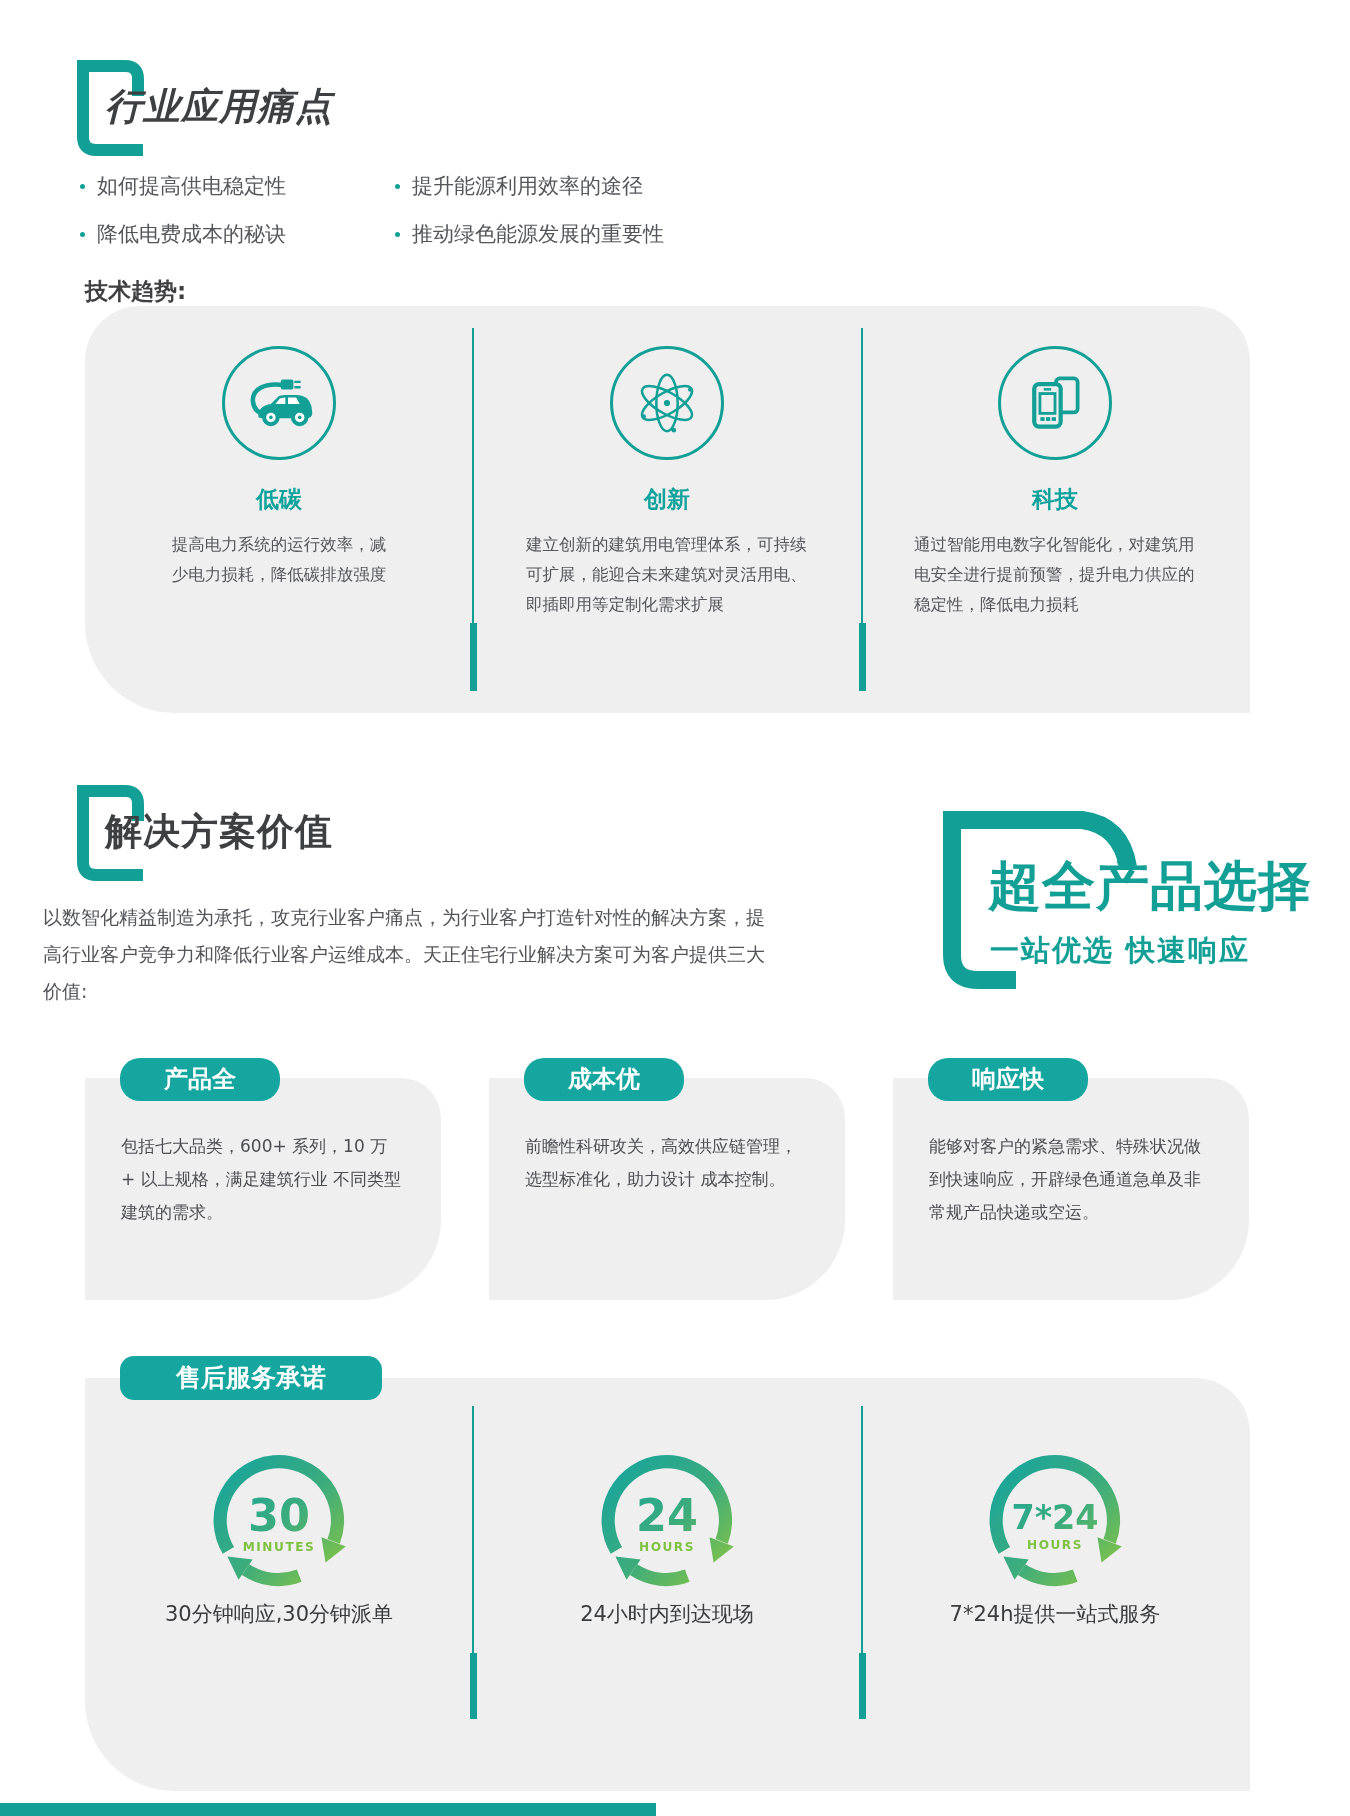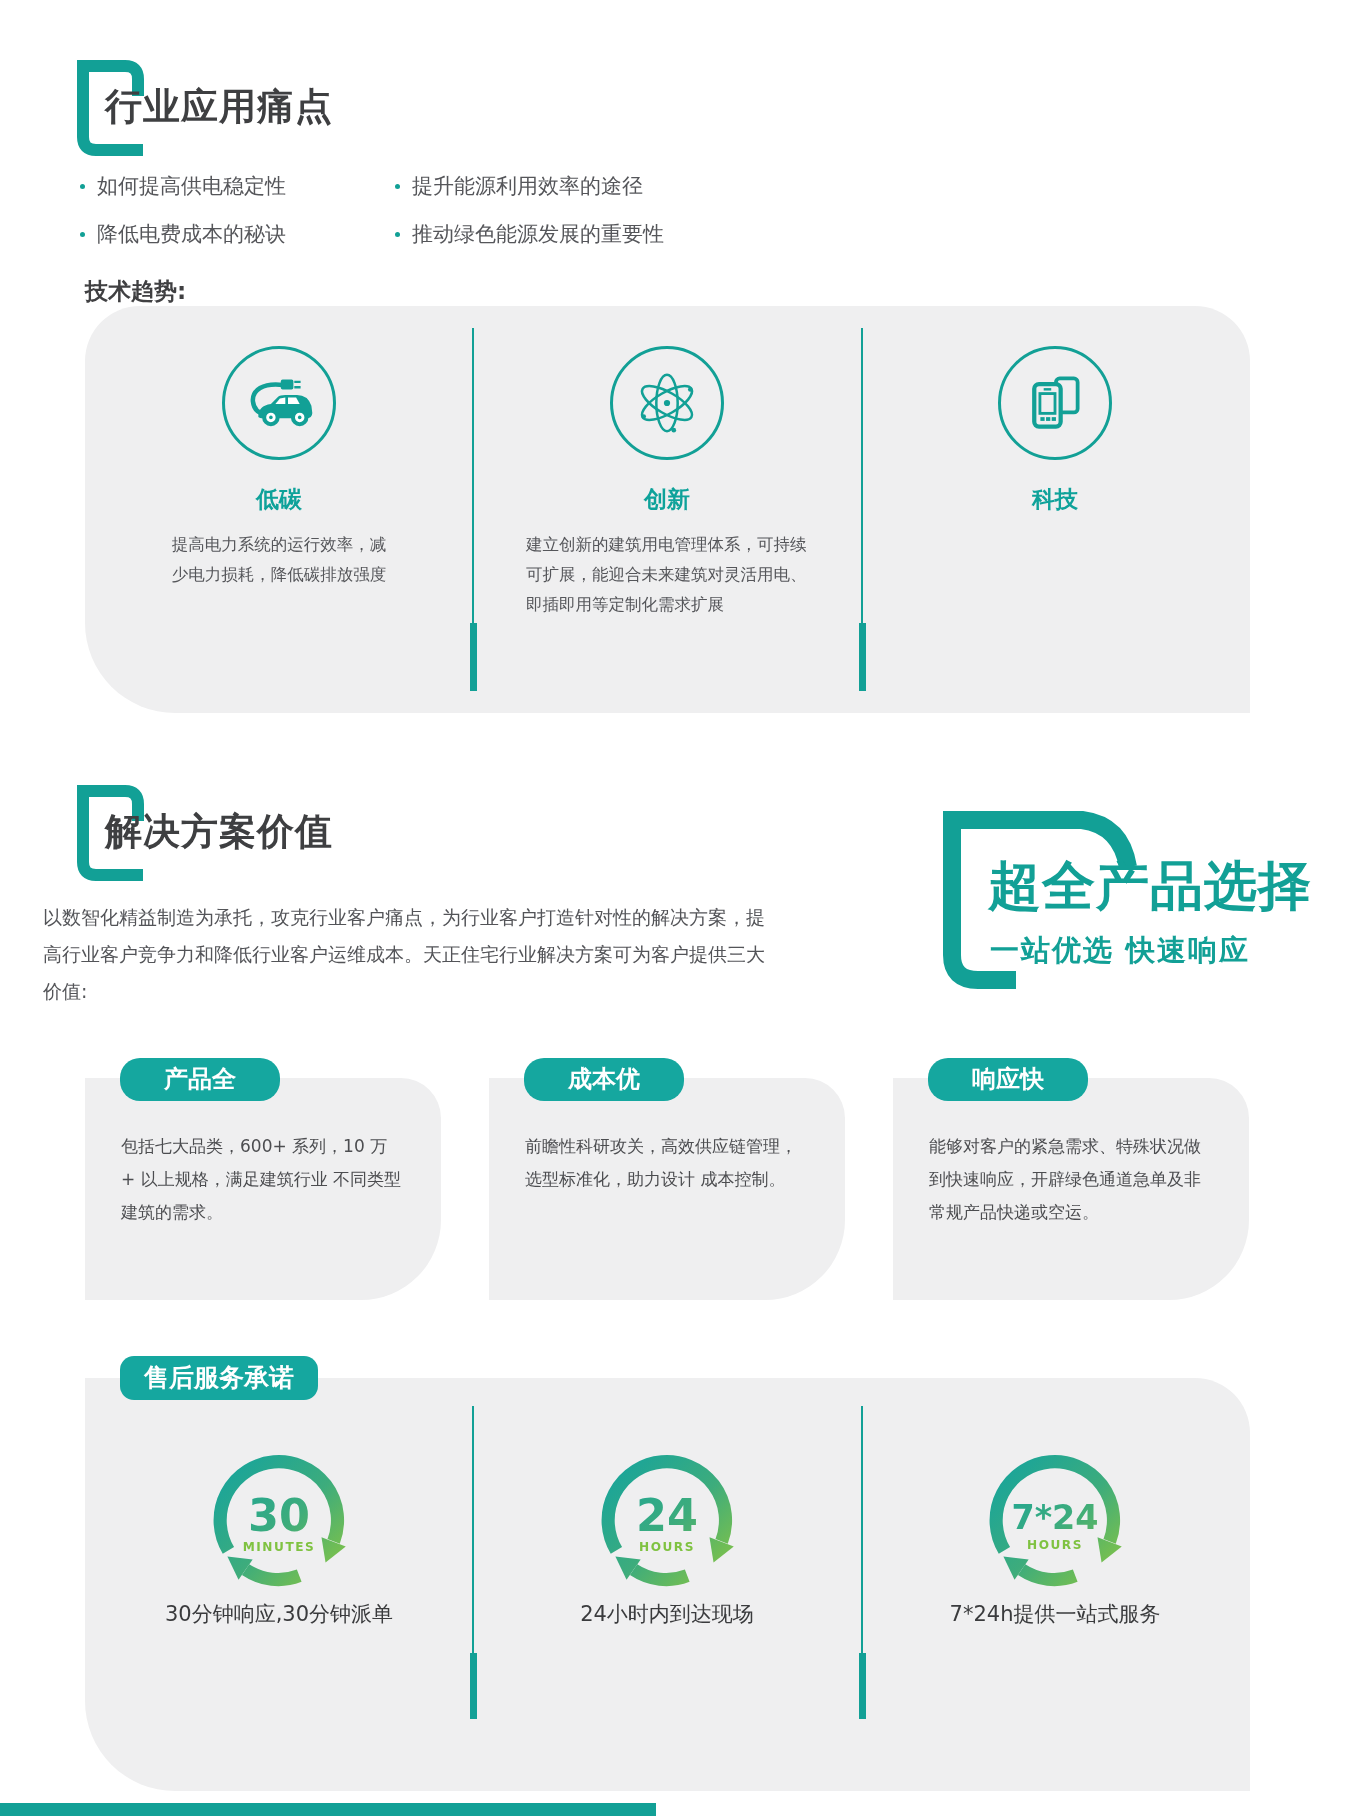--- a/index.html
+++ b/index.html
@@ -42,21 +42,21 @@
   .promo-subtitle { position:relative; padding:8px 0 0 48px; font-size:29px; font-weight:bold; color:#12a096; letter-spacing:2px; white-space:nowrap; }
 
   
   .cards-row { display:flex; gap:48px; margin:48px 0 0 85px; width:1165px; }
   .value-card { position:relative; width:356px; padding-top:20px; }
   .card-tab { position:absolute; top:0; left:35px; height:43px; line-height:43px; padding:0 44px; background:#15a79f; color:#ffffff; font-size:24px; font-weight:bold; border-radius:20px; z-index:2; white-space:nowrap; }
   .card-body { height:222px; background:#efeff0; border-radius:0 40px 80px 0; padding:52px 36px 0 36px; font-size:17px; line-height:33px; color:#4c4d50; }
 
   
   .service-section { position:relative; margin:78px 0 0 85px; width:1165px; }
-  .service-banner { position:absolute; top:-22px; left:35px; height:44px; line-height:44px; padding:0 24px; background:#15a79f; color:#ffffff; font-size:25px; font-weight:bold; border-radius:14px; z-index:2; white-space:nowrap; }
+  .service-banner { position:absolute; top:-22px; left:35px; height:44px; line-height:44px; padding:0 56px; background:#15a79f; color:#ffffff; font-size:25px; font-weight:bold; border-radius:14px; z-index:2; white-space:nowrap; }
   .box-service { width:1165px; height:413px; background:#efeff0; border-radius:0 55px 0 90px; display:flex; position:relative; }
   .service-col { width:388px; display:flex; flex-direction:column; align-items:center; padding-top:50px; }
   .cycle-icon { width:172px; height:172px; }
   .service-caption { font-size:21px; font-weight:500; color:#3a3b3d; }
 
   .footer-strip { position:absolute; left:0; bottom:0; width:656px; height:13px; background:#12a096; }
 
   svg text { font-family:"DejaVu Sans","Liberation Sans",sans-serif; }
 </style>
 </head>
@@ -67,21 +67,21 @@
   <svg width="0" height="0" style="position:absolute">
     <defs>
       <linearGradient id="cycleGrad" gradientUnits="userSpaceOnUse" x1="25" y1="25" x2="150" y2="150">
         <stop offset="0" stop-color="#12a3a0"></stop>
         <stop offset="0.55" stop-color="#3dac7c"></stop>
         <stop offset="1" stop-color="#8cc63f"></stop>
       </linearGradient>
     </defs>
   </svg>
 
-  <div class="sec-head" style="margin-top:58px;">
+  <div class="sec-head" style="margin-top:58px;font-style:italic;">
     <svg class="bracket" viewBox="0 0 95 100">
       <path d="M 63 38 L 63 21 Q 63 8 50 8 L 8 8 L 8 79 Q 8 92 21 92 L 68 92" fill="none" stroke="#12a096" stroke-width="12"></path>
     </svg>
     <h2>行业应用痛点</h2>
   </div>
 
   <div class="bullets">
     <div class="bullet">
         <span class="dot"></span>
         <span>如何提高供电稳定性</span>
@@ -147,20 +147,21 @@
           <rect x="36" y="9" width="23" height="36" rx="4" fill="none" stroke="#12a096" stroke-width="4"></rect>
           <rect x="13" y="15" width="28" height="45" rx="5" fill="#efeff0" stroke="#12a096" stroke-width="4.5"></rect>
           <rect x="19" y="25" width="16" height="21" fill="none" stroke="#12a096" stroke-width="3"></rect>
           <path d="M 23 20.5 h 8" stroke="#12a096" stroke-width="2.6"></path>
           <rect x="19.5" y="50" width="4.5" height="4" fill="#12a096"></rect>
           <rect x="25.5" y="50" width="4.5" height="4" fill="#12a096"></rect>
           <rect x="31.5" y="50" width="4.5" height="4" fill="#12a096"></rect>
         </svg>
       </div>
       <div class="trend-title">科技</div>
+      <div class="trend-desc left">通过智能用电数字化智能化，对建筑用电安全进行提前预警，提升电力供应的稳定性，降低电力损耗</div>
     </div>
   </div>
 
   <div class="solution-section">
     <div class="sec-head">
       <svg class="bracket" viewBox="0 0 95 100">
         <path d="M 63 38 L 63 21 Q 63 8 50 8 L 8 8 L 8 79 Q 8 92 21 92 L 68 92" fill="none" stroke="#12a096" stroke-width="12"></path>
       </svg>
       <h2>解决方案价值</h2>
     </div>

